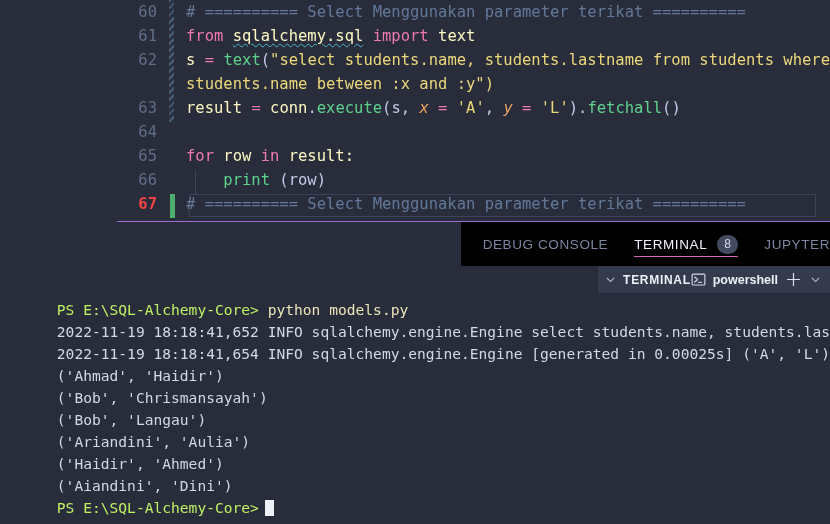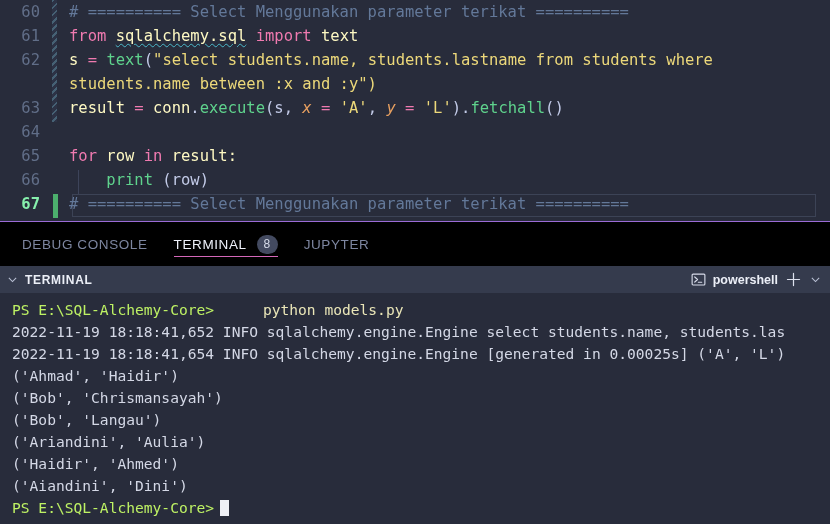--- a/index.html
+++ b/index.html
@@ -2,21 +2,21 @@
 <html><head>
 <meta charset="utf-8">
 <style>
   * { margin:0; padding:0; box-sizing:border-box; }
   html, body {
     width:830px; height:524px;
     background:#282c3b;
     font-family:"DejaVu Sans Mono", monospace;
     overflow:hidden;
   }
-  .app { width:830px; height:524px; display:flex; flex-direction:column; background:#282c3b; }
+  .app { width:830px; height:524px; display:flex; flex-direction:column; background:#282c3b;align-items:flex-end; }
 
   
   .editor {
     position:relative;
     height:222px;
     background:#282c3b;
     overflow:hidden;
   }
   .code-rows { position:relative; }
   .row {
@@ -29,21 +29,21 @@
     width:48px;
     flex:0 0 48px;
     text-align:right;
     padding-right:8px;
     color:#616e88;
     font-size:15.5px;
     line-height:24px;
     font-family:"DejaVu Sans Mono", monospace;
     user-select:none;
   }
-  .gutter.active { color:#86efac; font-weight:bold; }
+  .gutter.active { color:#ef4444; font-weight:bold; }
   .diffstrip {
     position:absolute;
     left:52px;
     width:5px;
     top:0;
     background:repeating-linear-gradient(135deg,
       #4b6a7e 0px, #4b6a7e 2px,
       #2d3347 2px, #2d3347 5px);
     opacity:.85;
   }
@@ -177,21 +177,21 @@
     padding:6px 0 0 12px;
     overflow:hidden;
   }
   .tline {
     font-family:"DejaVu Sans Mono", monospace;
     font-size:14.6px;
     line-height:22px;
     white-space:pre;
     color:#d4d8e6;
   }
-  .t-cmd { color:#eae6b8;margin-left:40px; }
+  .t-cmd { color:#eae6b8; }
   .t-prompt { color:#bef264; }
   .cursor {
     display:inline-block;
     width:9px;
     height:16px;
     background:#eef0f6;
     vertical-align:-3px;
     margin-left:6px;
   }
 </style>

